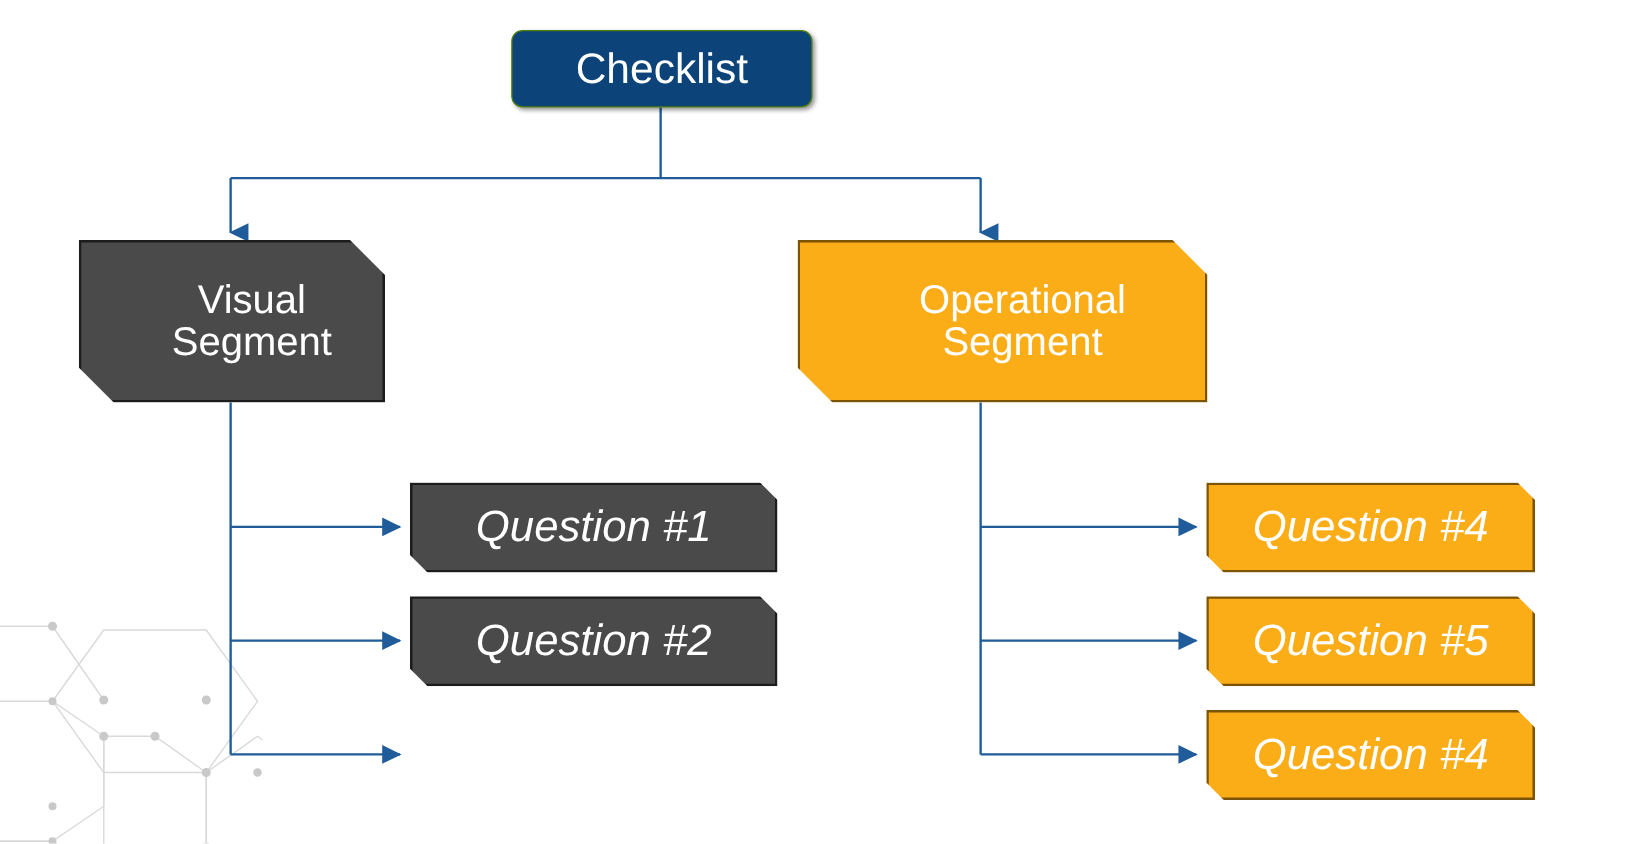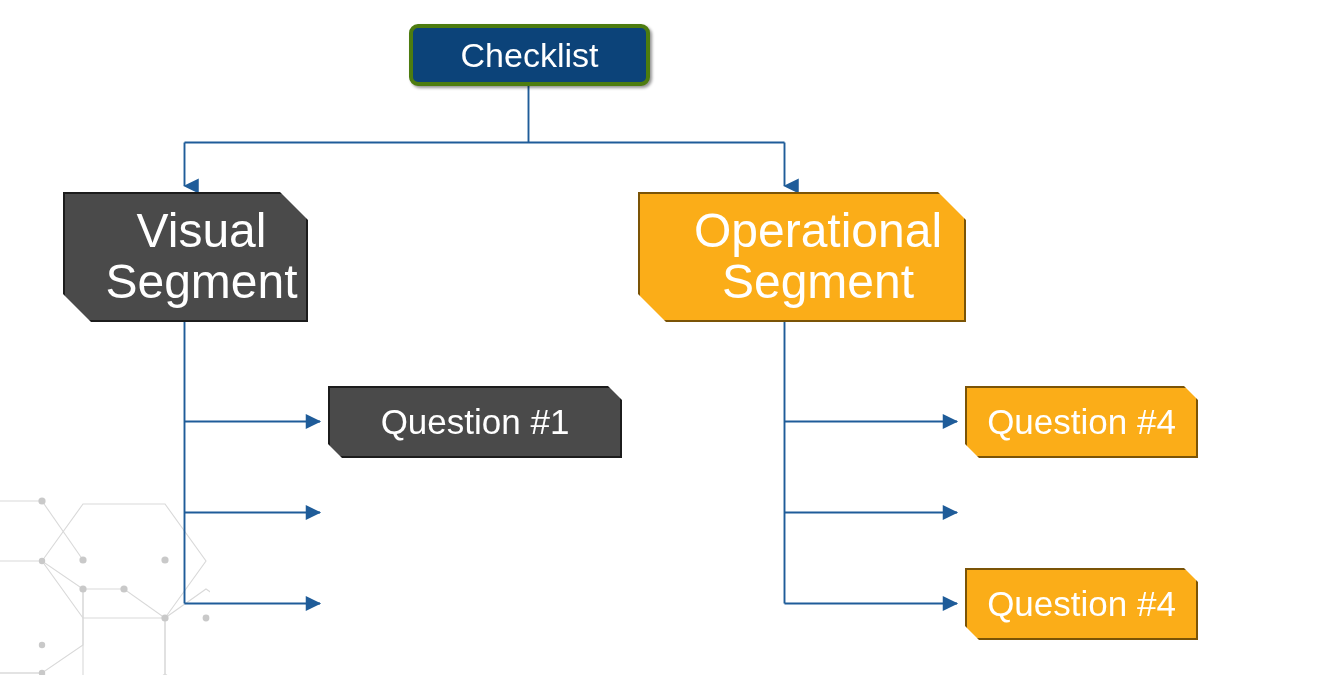--- a/index.html
+++ b/index.html
@@ -57,30 +57,30 @@
     user-select: none;
   }
 
   
   .node-root {
     left: 409px;
     top: 24px;
     width: 241px;
     height: 62px;
     background: #0c4379;
-    border: 4px solid #4d7c0f;
+    border: 1px solid #4d7c0f;
     border-radius: 9px;
     font-size: 34px;
     filter: drop-shadow(2.5px 2.5px 1.6px rgba(0,0,0,0.42));
     text-align: center;
   }
 
   
   .node-segment {
-    font-size: 48px;
+    font-size: 32px;
     border-width: 2px;
     border-style: solid;
     clip-path: polygon(0 0, calc(100% - 28px) 0, 100% 28px, 100% 100%, 28px 100%, 0 calc(100% - 28px));
     filter: drop-shadow(3px 3px 2px rgba(0,0,0,0.40));
     padding-left: 32px;
   }
   .seg-visual {
     left: 63px;
     top: 192px;
     width: 245px;
@@ -99,29 +99,30 @@
 
   
   .node-question {
     width: 294px;
     height: 72px;
     font-size: 35px;
     border-width: 2px;
     border-style: solid;
     clip-path: polygon(0 0, calc(100% - 14px) 0, 100% 14px, 100% 100%, 14px 100%, 0 calc(100% - 14px));
     filter: drop-shadow(3px 3px 2px rgba(0,0,0,0.40));
+    font-style: italic;
   }
   .q-dark {
     left: 328px;
     background: #4a4a4a;
     border-color: #1c1c1c;
   }
   .q-orange {
     left: 965px;
-    width: 233px;
+    width: 263px;
     background: #fbad18;
     border-color: #7b5406;
   }
   .row-1 { top: 386px; }
   .row-2 { top: 477px; }
   .row-3 { top: 568px; }
 </style>
 </head>
 <body>
 
@@ -187,17 +188,19 @@
 
   <div class="node node-root">Checklist</div>
 
   <div class="node node-segment seg-visual">Visual
 Segment</div>
 
   <div class="node node-segment seg-operational">Operational
 Segment</div>
 
   <div class="node node-question q-dark row-1">Question #1</div>
+  <div class="node node-question q-dark row-2">Question #2</div>
 
   <div class="node node-question q-orange row-1">Question #4</div>
+  <div class="node node-question q-orange row-2">Question #5</div>
   <div class="node node-question q-orange row-3">Question #4</div>
 
 </div>
 
 </body></html>

